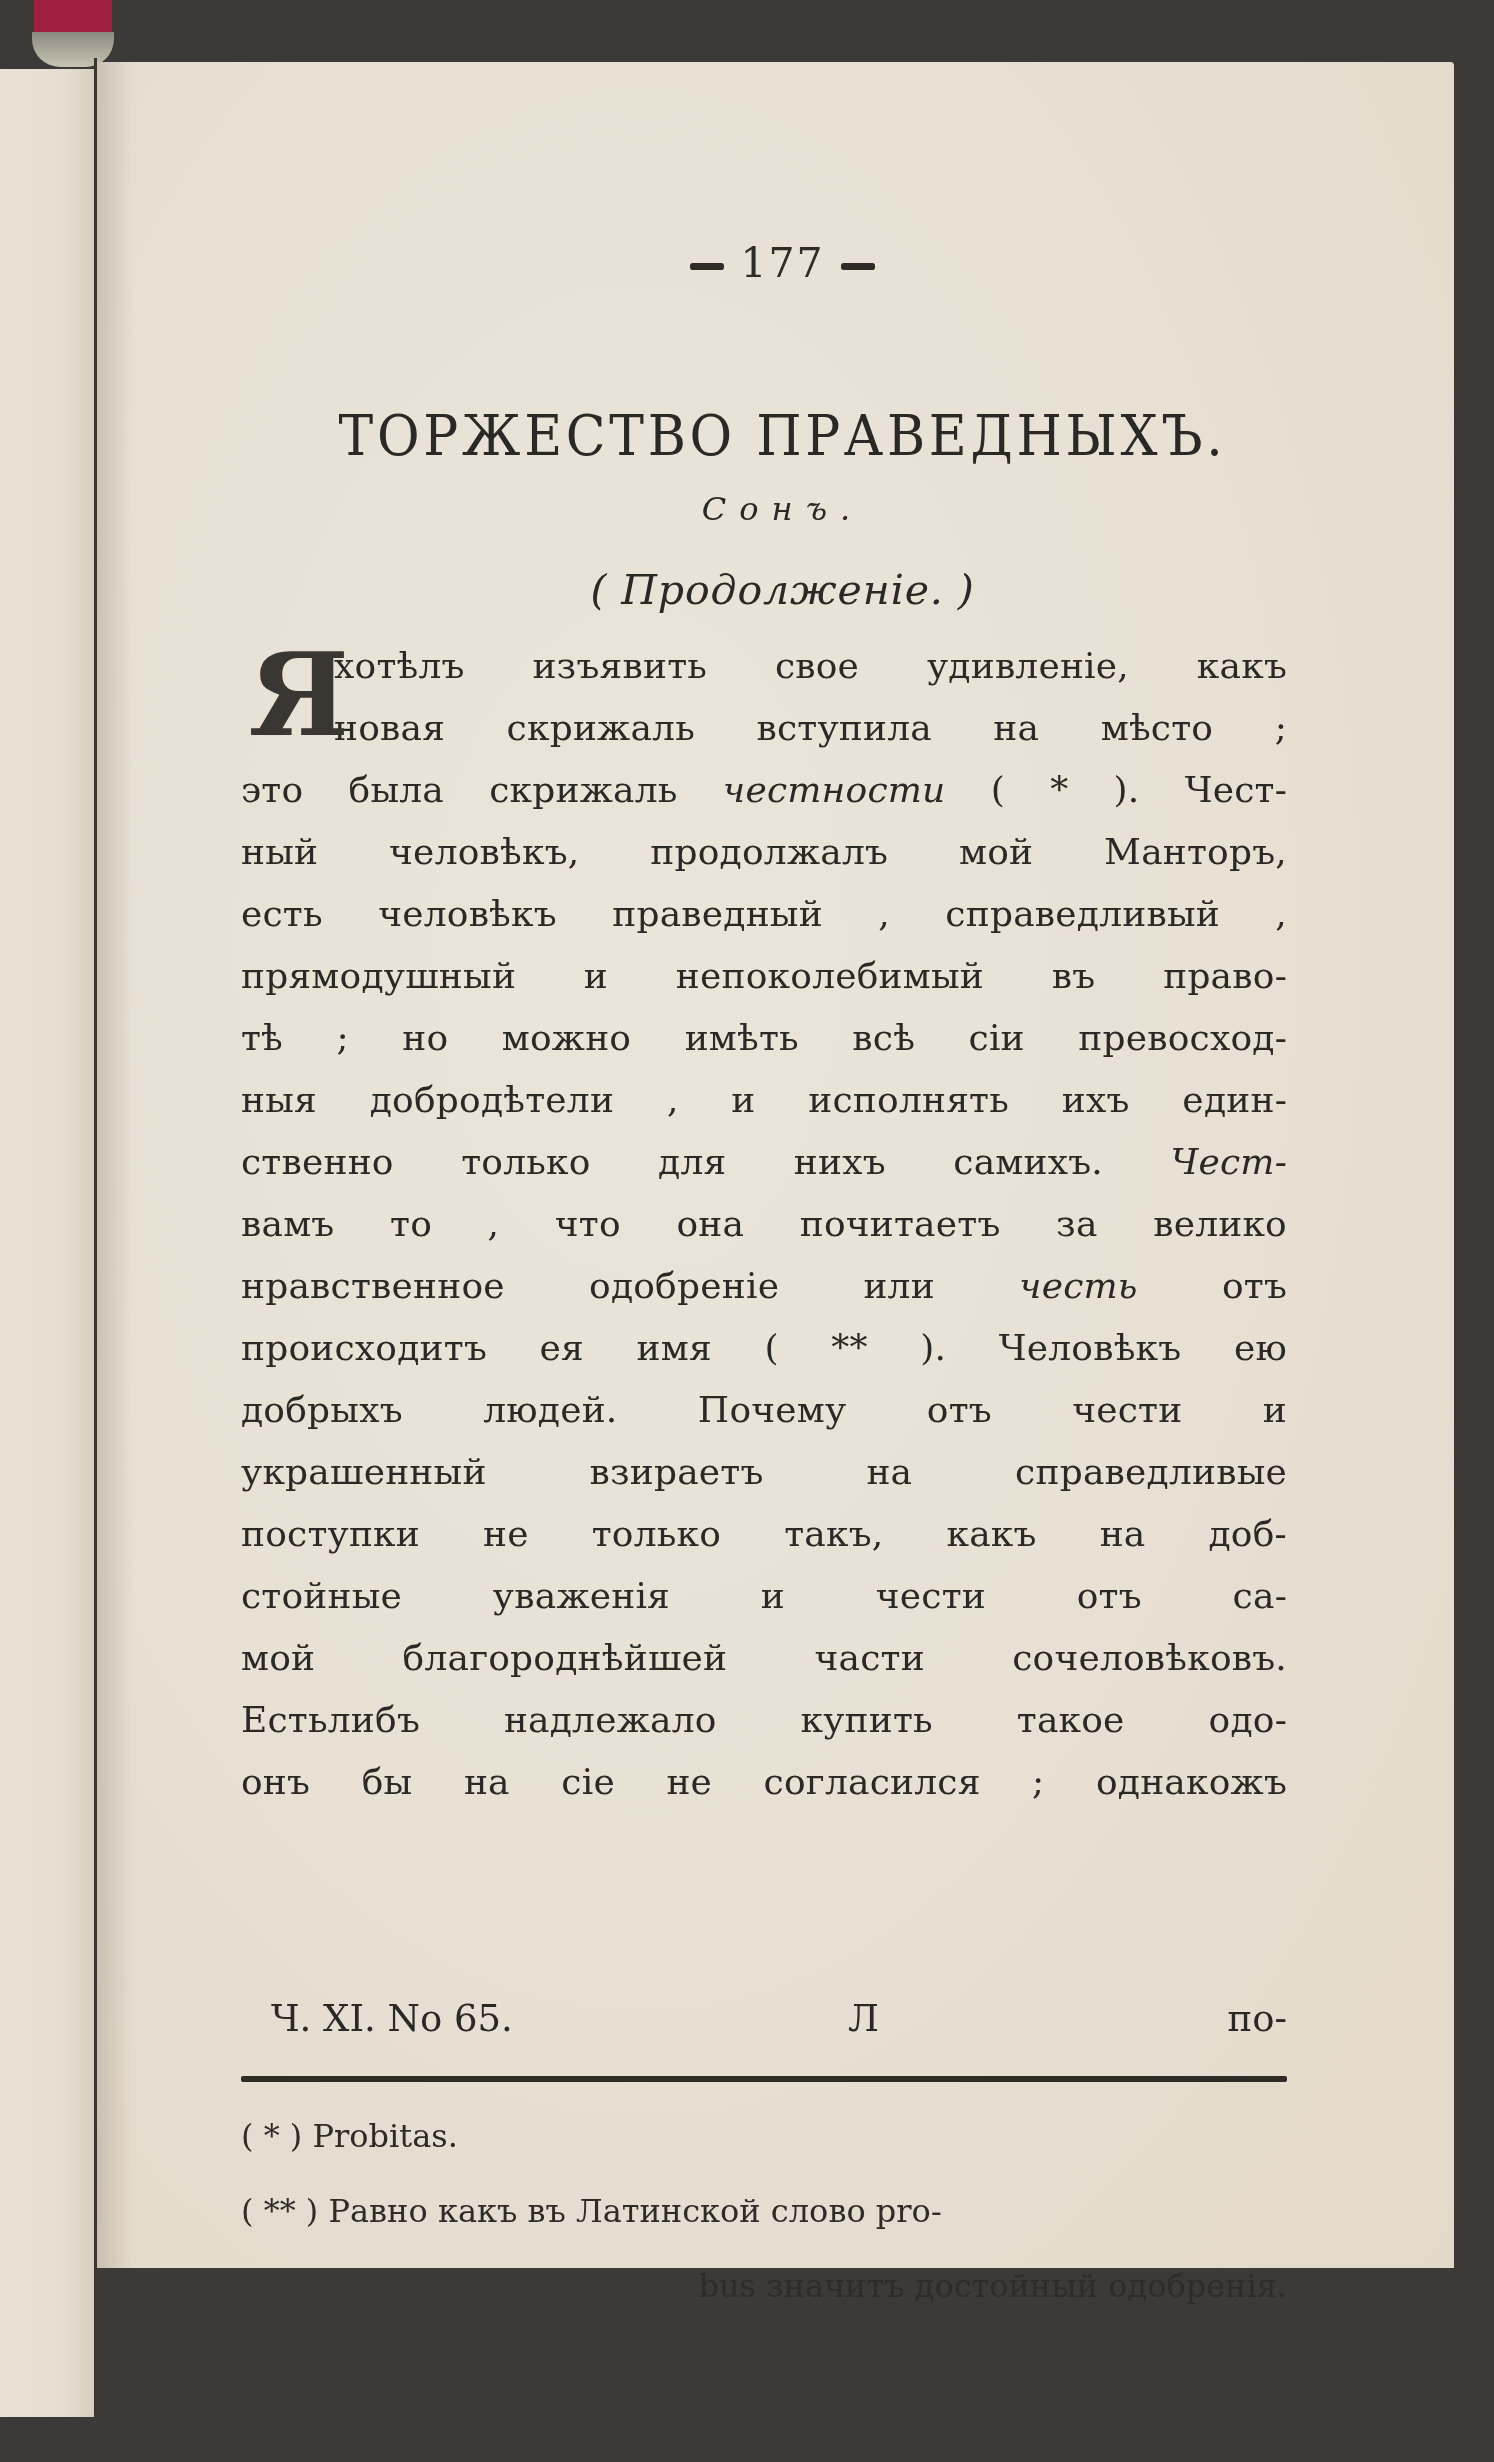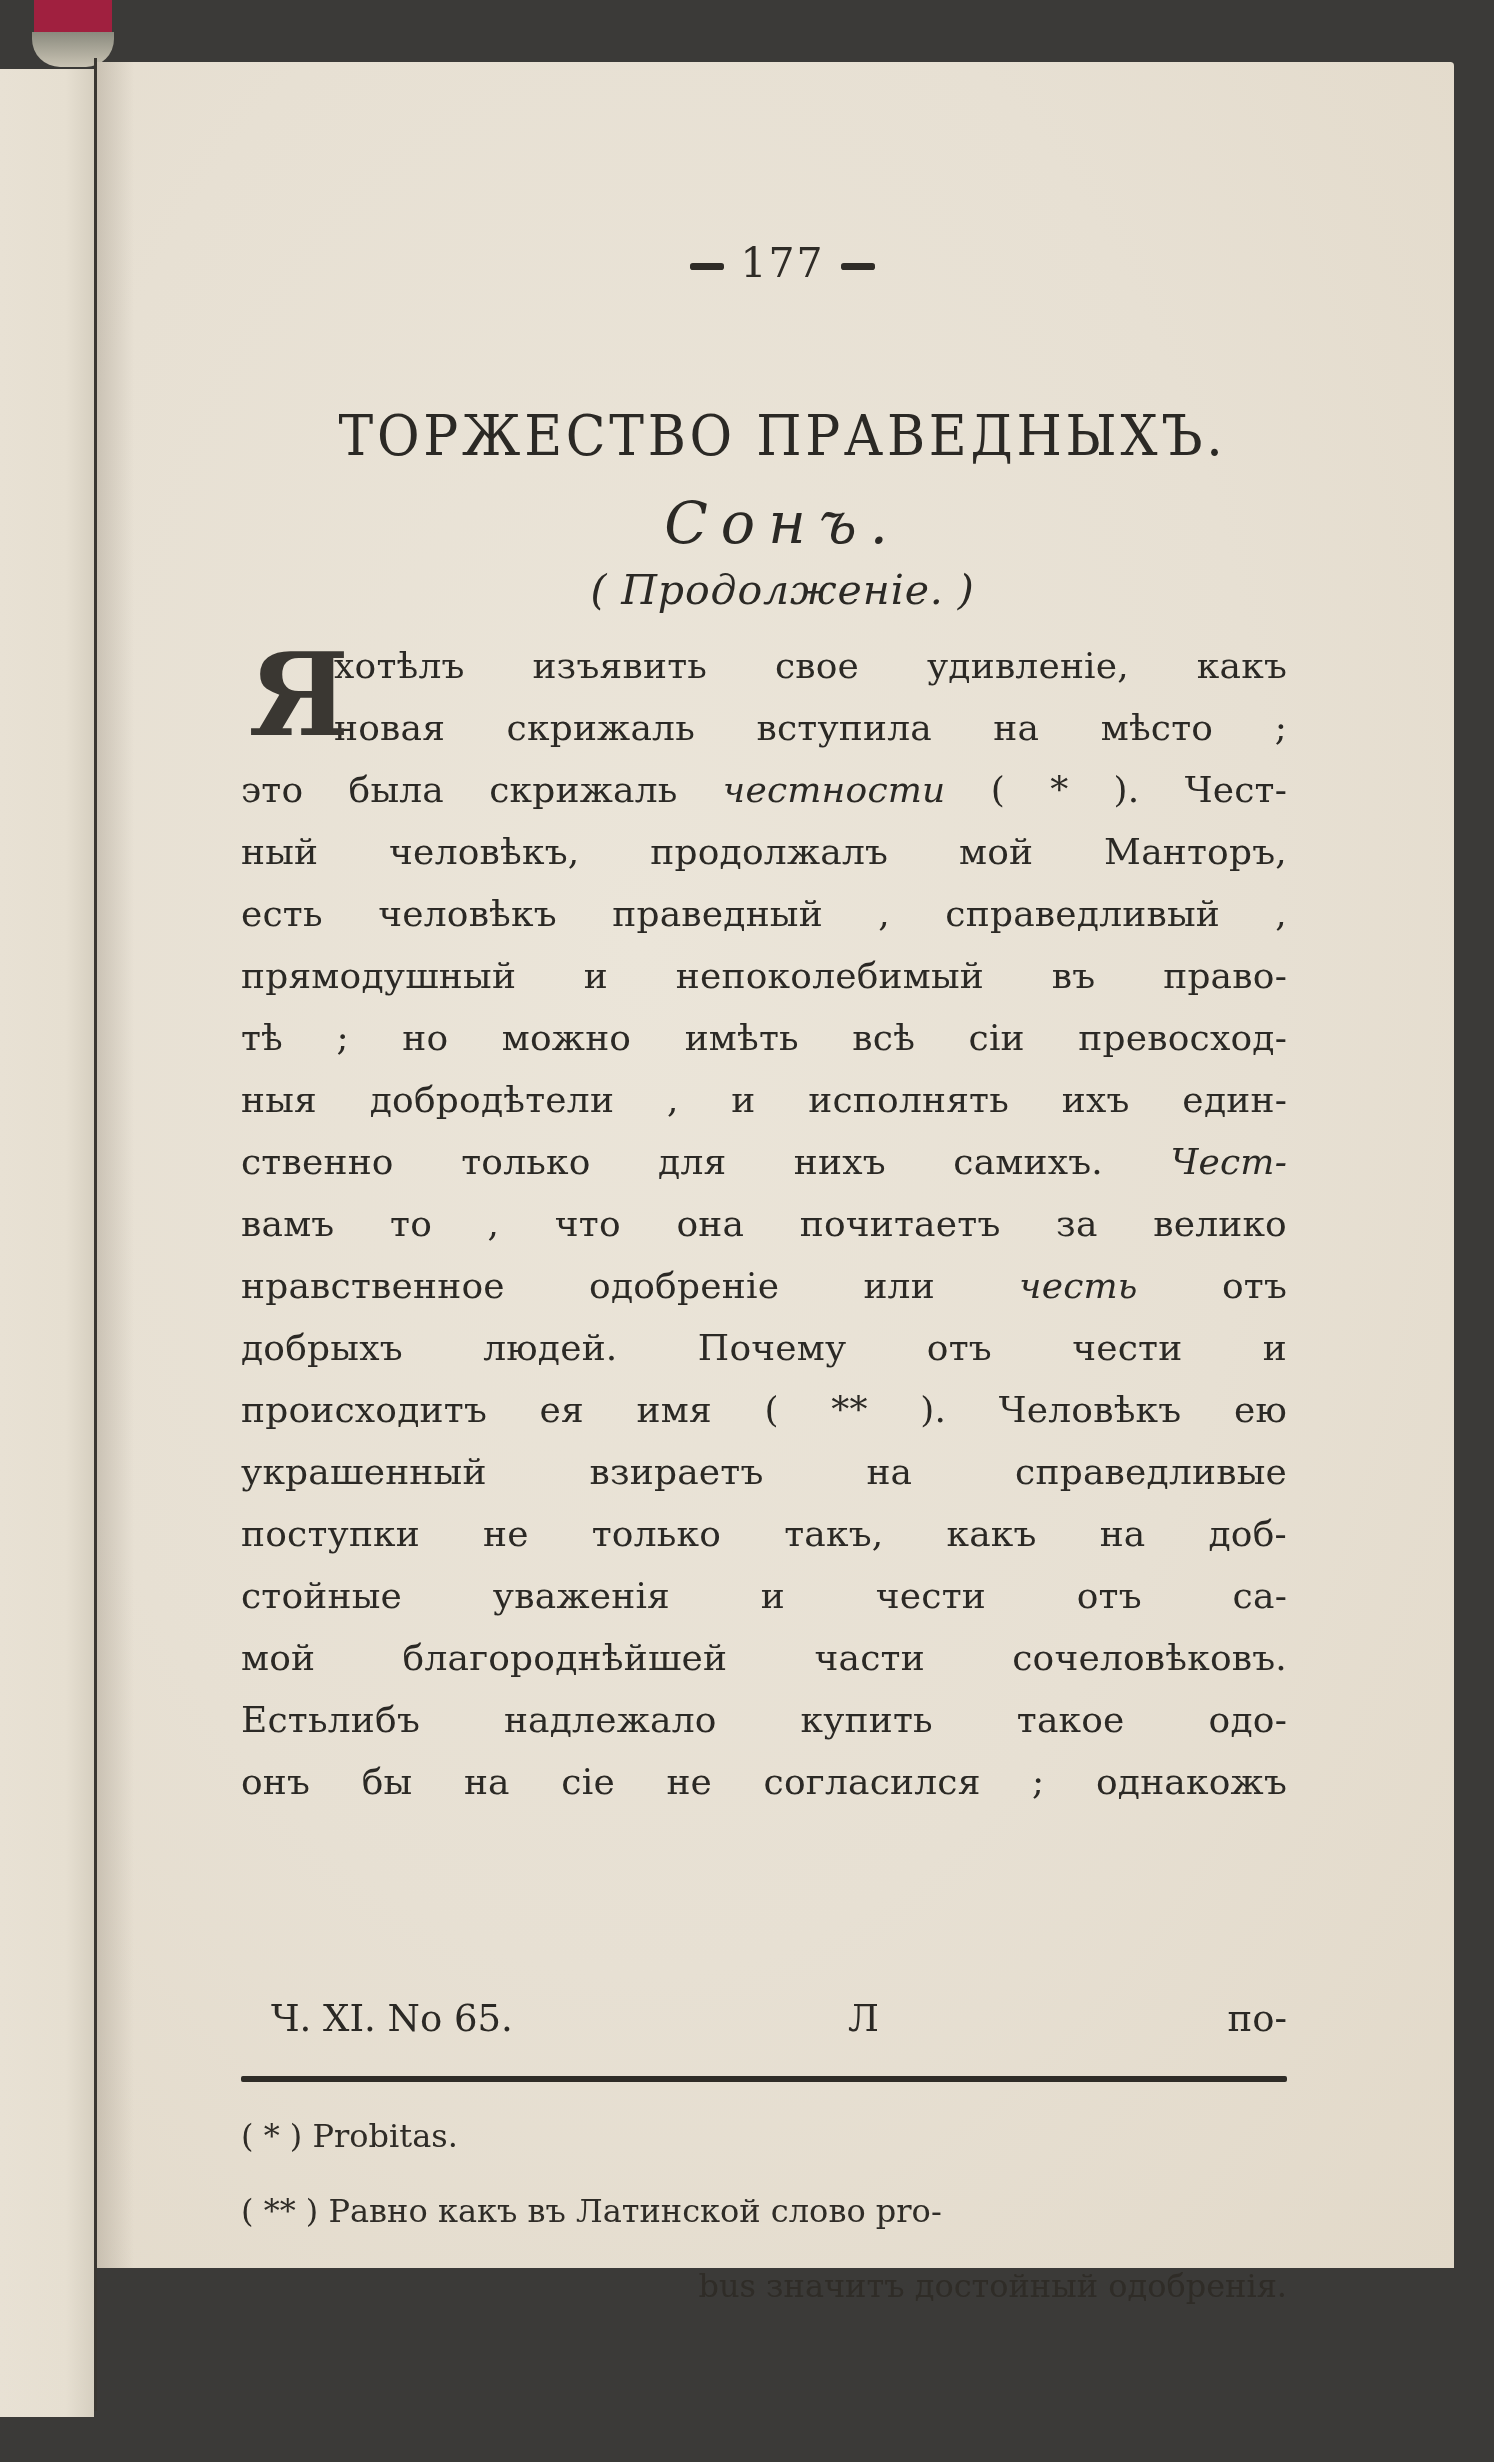--- a/index.html
+++ b/index.html
@@ -102,21 +102,21 @@
       font-weight: normal;
       transform: scaleY(1.08);
       color: #2b2925;
     }
     .subtitle {
       position: absolute;
       top: 428px;
       left: 0;
       width: 1083px;
       text-align: center;
-      font-size: 57px;
+      font-size: 32px;
       font-style: italic;
       letter-spacing: 13px;
     }
     .continued {
       position: absolute;
       top: 504px;
       left: 0;
       width: 1083px;
       text-align: center;
       font-size: 41px;
@@ -231,22 +231,22 @@
           <div class="line indent"><span>новая скрижаль вступила на мѣсто ;</span></div>
           <div class="line"><span>это была скрижаль </span><i>честности</i><span> ( * ). Чест-</span></div>
           <div class="line"><span>ный человѣкъ, продолжалъ мой Манторъ,</span></div>
           <div class="line"><span>есть человѣкъ праведный , справедливый ,</span></div>
           <div class="line"><span>прямодушный и непоколебимый въ право-</span></div>
           <div class="line"><span>тѣ ; но можно имѣть всѣ сіи превосход-</span></div>
           <div class="line"><span>ныя добродѣтели , и исполнять ихъ един-</span></div>
           <div class="line"><span>ственно только для нихъ самихъ. </span><i>Чест-</i></div>
           <div class="line"><span>вамъ то , что она почитаетъ за велико</span></div>
           <div class="line"><span>нравственное одобреніе или </span><i>честь</i><span> отъ</span></div>
+          <div class="line"><span>происходитъ ея имя ( ** ). Человѣкъ ею</span></div>
           <div class="line"><span>добрыхъ людей. Почему отъ чести и</span></div>
-          <div class="line"><span>происходитъ ея имя ( ** ). Человѣкъ ею</span></div>
           <div class="line"><span>украшенный взираетъ на справедливые</span></div>
           <div class="line"><span>поступки не только такъ, какъ на доб-</span></div>
           <div class="line"><span>стойные уваженія и чести отъ са-</span></div>
           <div class="line"><span>мой благороднѣйшей части сочеловѣковъ.</span></div>
           <div class="line"><span>Естьлибъ надлежало купить такое одо-</span></div>
           <div class="line"><span>онъ бы на сіе не согласился ; однакожъ</span></div>
         </div>
     </div>
 
     <div class="signature-line">

